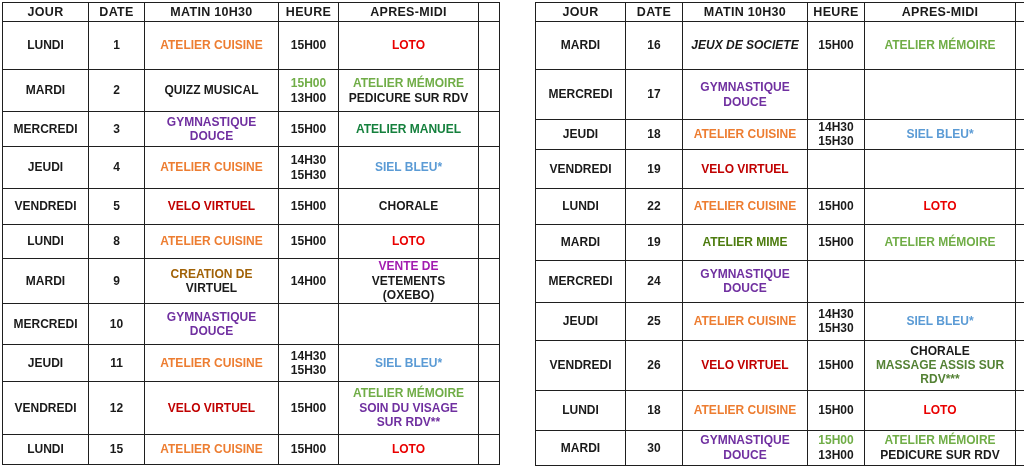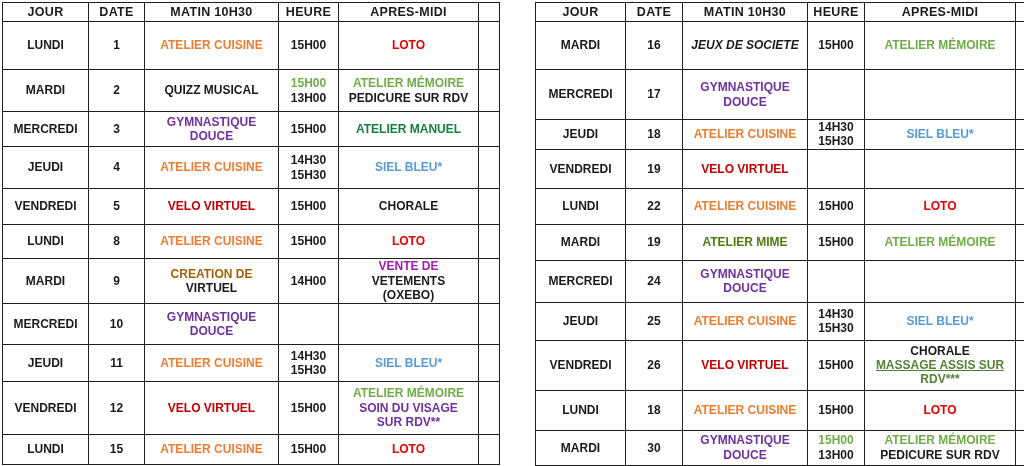--- a/index.html
+++ b/index.html
@@ -364,21 +364,21 @@
           <td class="jour">VENDREDI</td>
           <td class="">26</td>
           <td>
             <span class="line" style="color: rgb(192, 0, 0);">VELO VIRTUEL</span>
           </td>
           <td>
             <span class="line" style="color: rgb(26, 26, 26);">15H00</span>
           </td>
           <td>
             <span class="line" style="color: rgb(26, 26, 26);">CHORALE</span>
-            <span class="line" style="color: rgb(84, 130, 53); text-decoration: underline;">MASSAGE ASSIS SUR</span>
+            <span class="line" style="color: rgb(84, 130, 53);">MASSAGE ASSIS SUR</span>
             <span class="line" style="color: rgb(84, 130, 53);">RDV***</span>
           </td>
           <td class="extra"></td>
         </tr>
         <tr style="height: 40px;">
           <td class="jour">LUNDI</td>
           <td class="">18</td>
           <td>
             <span class="line" style="color: rgb(237, 125, 49);">ATELIER CUISINE</span>
           </td>

